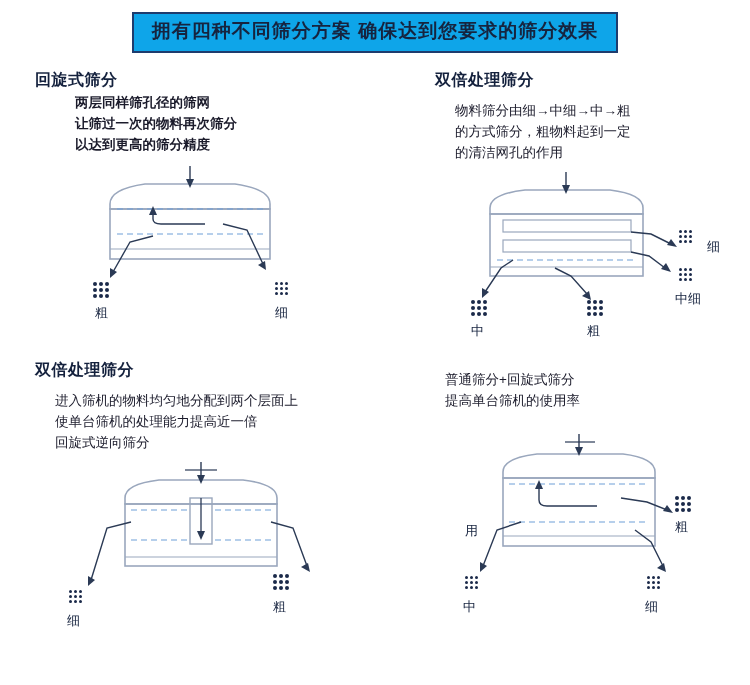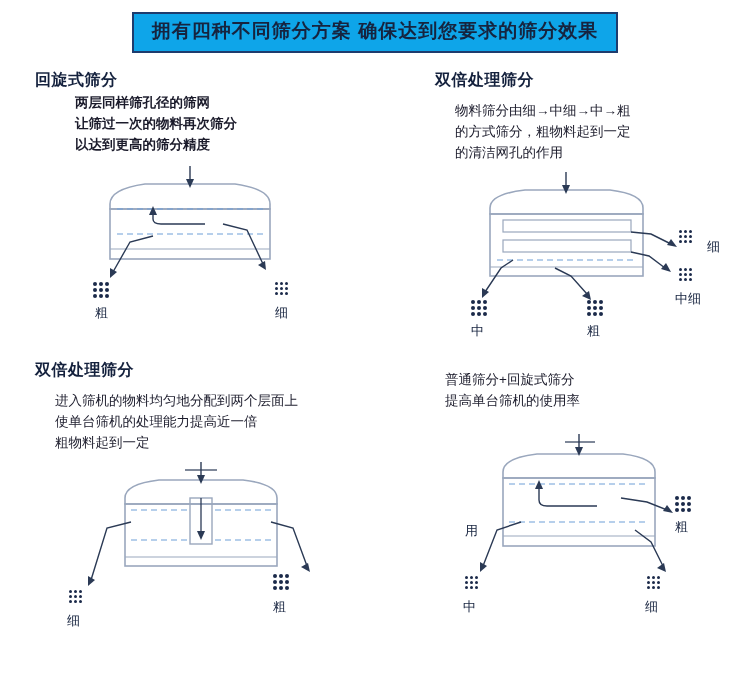--- a/index.html
+++ b/index.html
@@ -227,21 +227,21 @@
         <span></span>
     </div>
     <div class="lbl" style="left:272px; top:66px;">细</div>
   </div>
 </div>
 
 <div class="quad" style="left:35px; top:360px; width:370px;">
   <div class="q-title">双倍处理筛分</div>
   <div class="q-desc" style="margin:10px 0 0 20px;">进入筛机的物料均匀地分配到两个层面上
 使单台筛机的处理能力提高近一倍
-粗物料起到一定</div>
+回旋式逆向筛分</div>
 
   <div class="diagram" style="margin-top:8px; height:180px;">
     <svg width="370" height="180" viewBox="0 0 370 180">
       <path d="M90 42 L90 36 Q90 22 124 18 L208 18 Q242 22 242 36 L242 42 Z" fill="none" stroke="#9aa7bd" stroke-width="1.6"></path>
       <rect x="90" y="42" width="152" height="62" fill="none" stroke="#9aa7bd" stroke-width="1.6"></rect>
       <line x1="90" y1="95" x2="242" y2="95" stroke="#9aa7bd" stroke-width="1.2"></line>
 
       <line x1="166" y1="0" x2="166" y2="16" stroke="#2b3a55" stroke-width="1.4"></line>
       <polygon points="166,22 162,13 170,13" fill="#2b3a55"></polygon>
       <line x1="150" y1="8" x2="182" y2="8" stroke="#2b3a55" stroke-width="1.2"></line>

